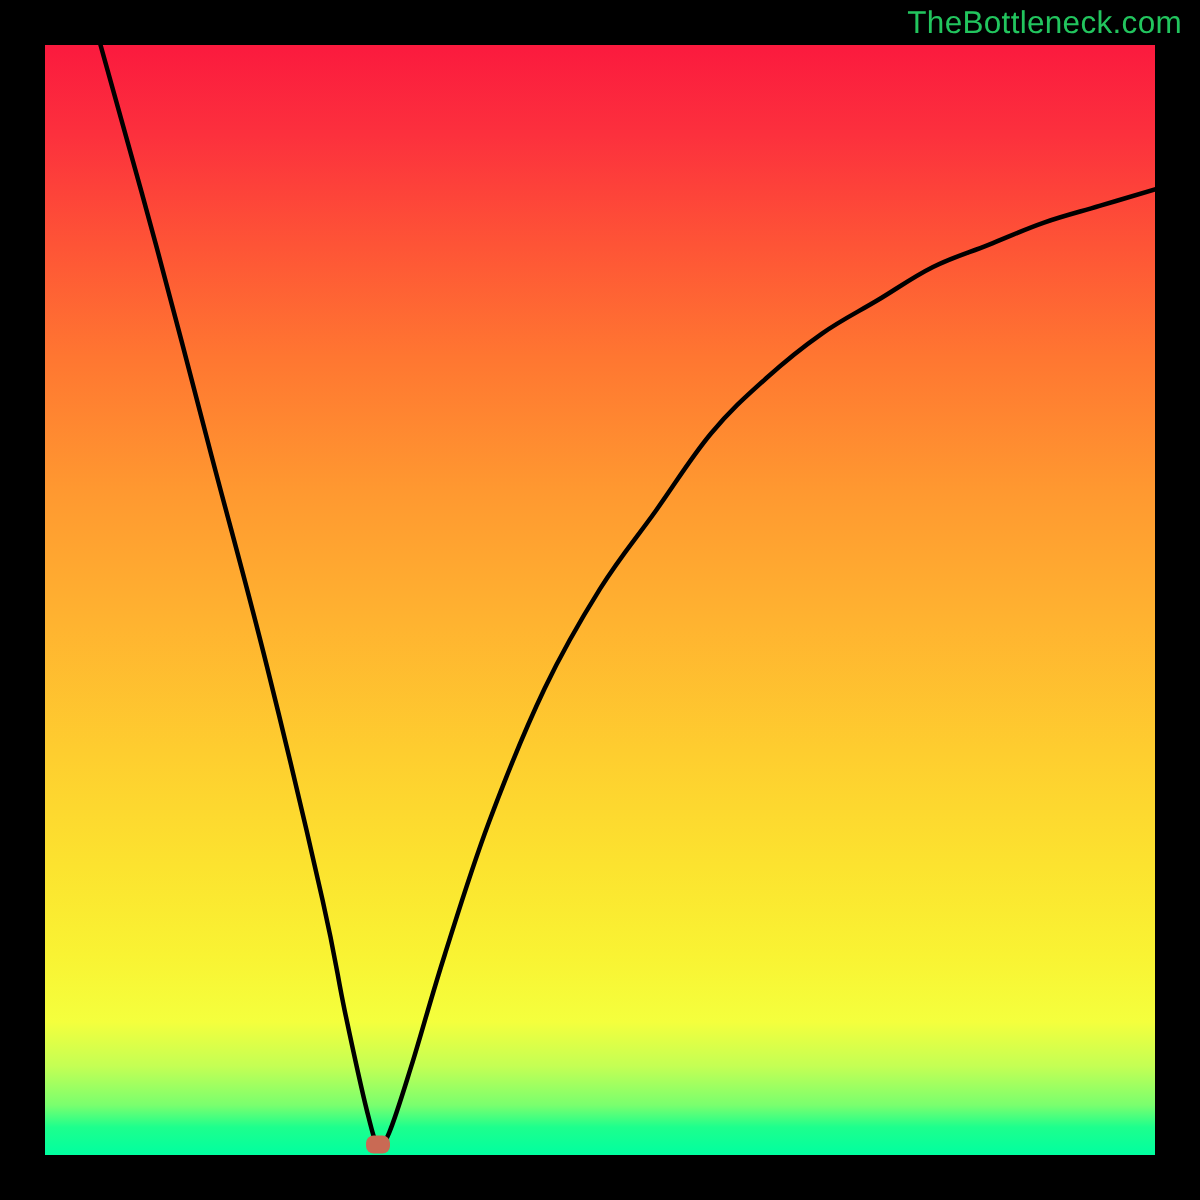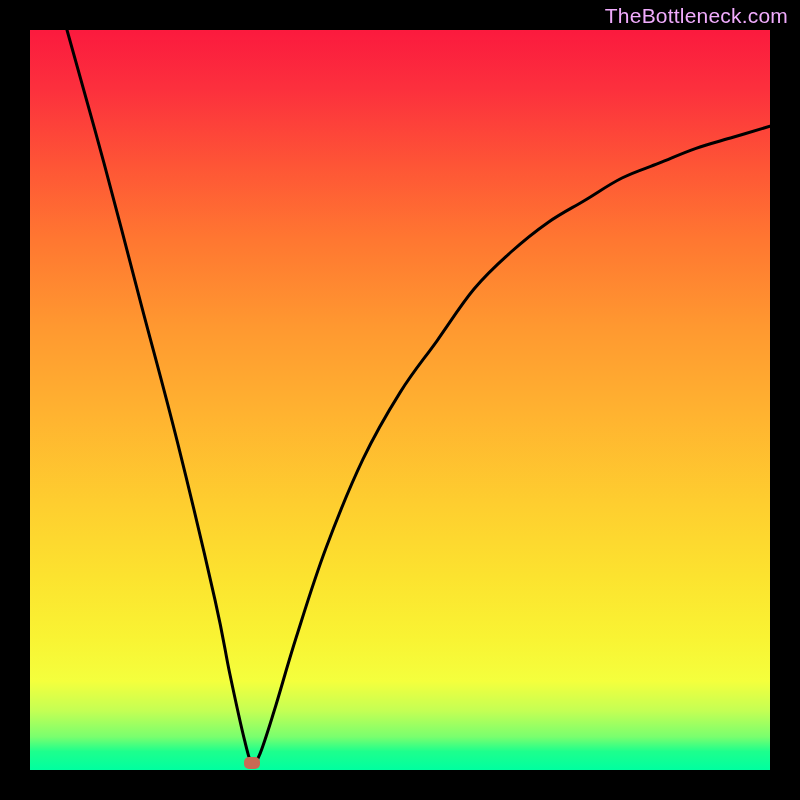--- a/index.html
+++ b/index.html
@@ -17,21 +17,21 @@
     height: 800px;
     background: #000;
     box-sizing: border-box;
   }
   .watermark {
     position: absolute;
     top: 4px;
     right: 12px;
     font-size: 21px;
     font-weight: 500;
-    color: #f0abfc;
+    color: #22c55e;
     letter-spacing: 0.2px;
     z-index: 5;
   }
   .plot-area {
     position: absolute;
     left: 30px;
     top: 30px;
     width: 740px;
     height: 740px;
     overflow: hidden;

